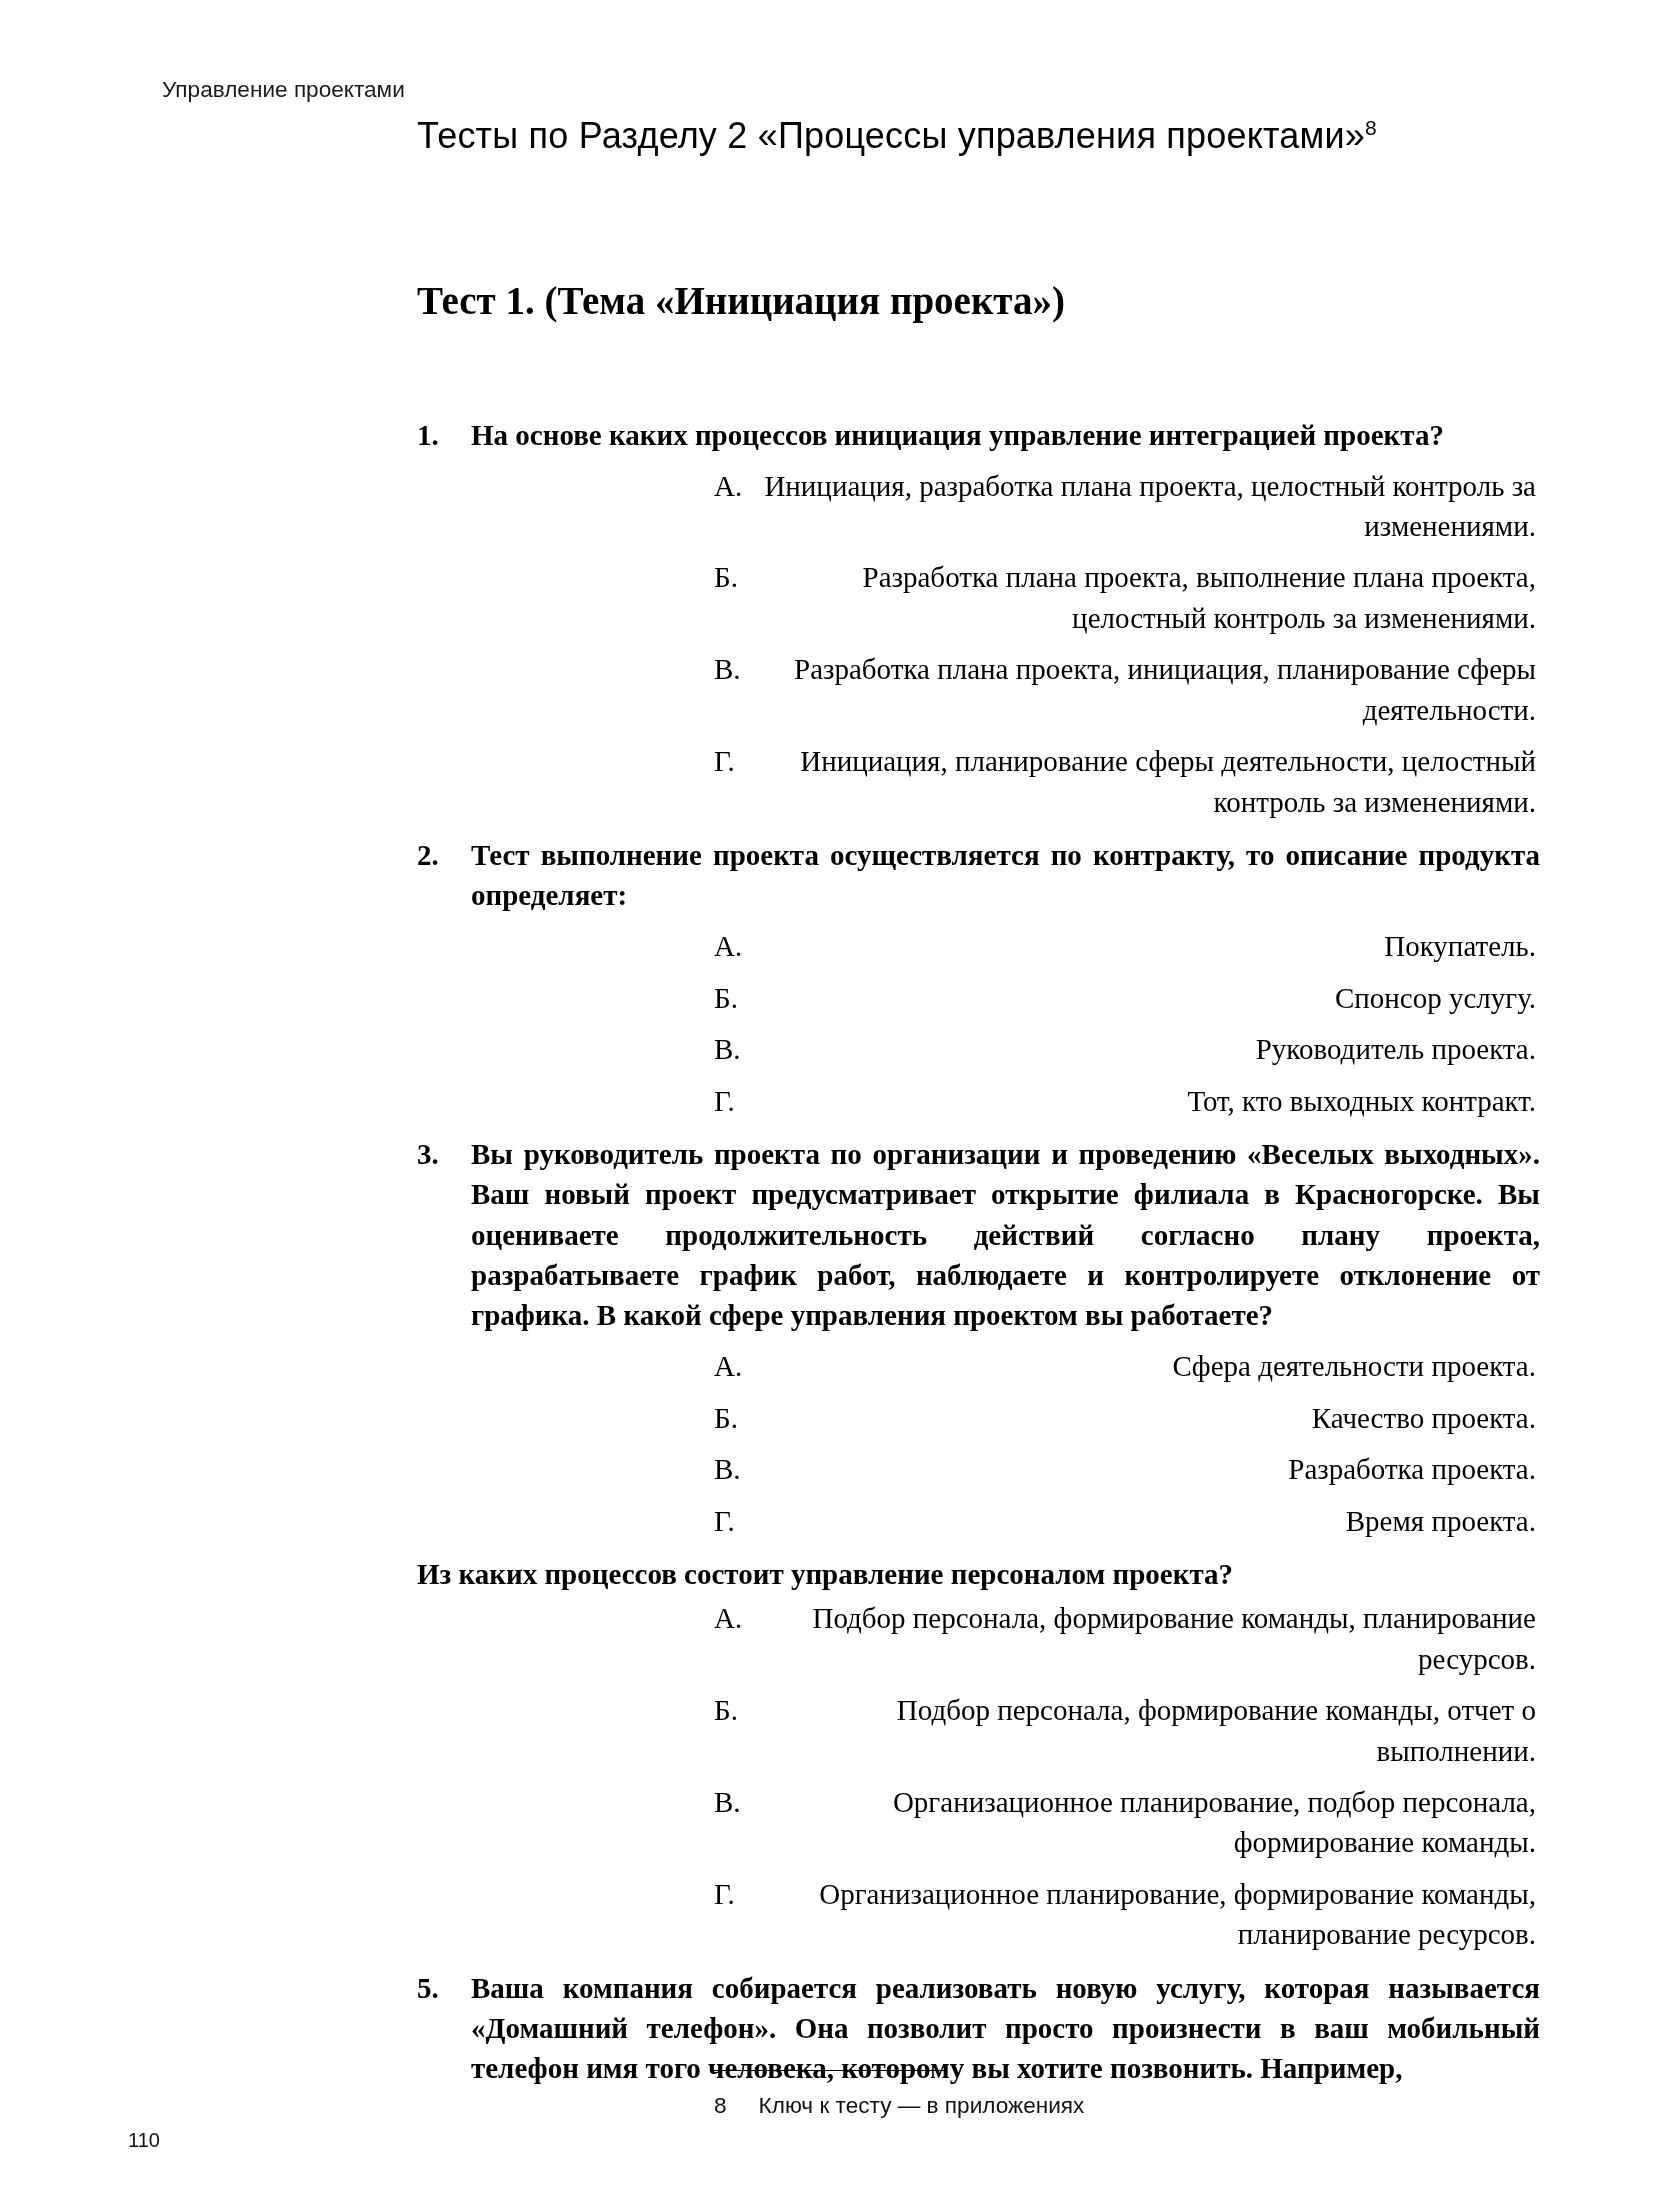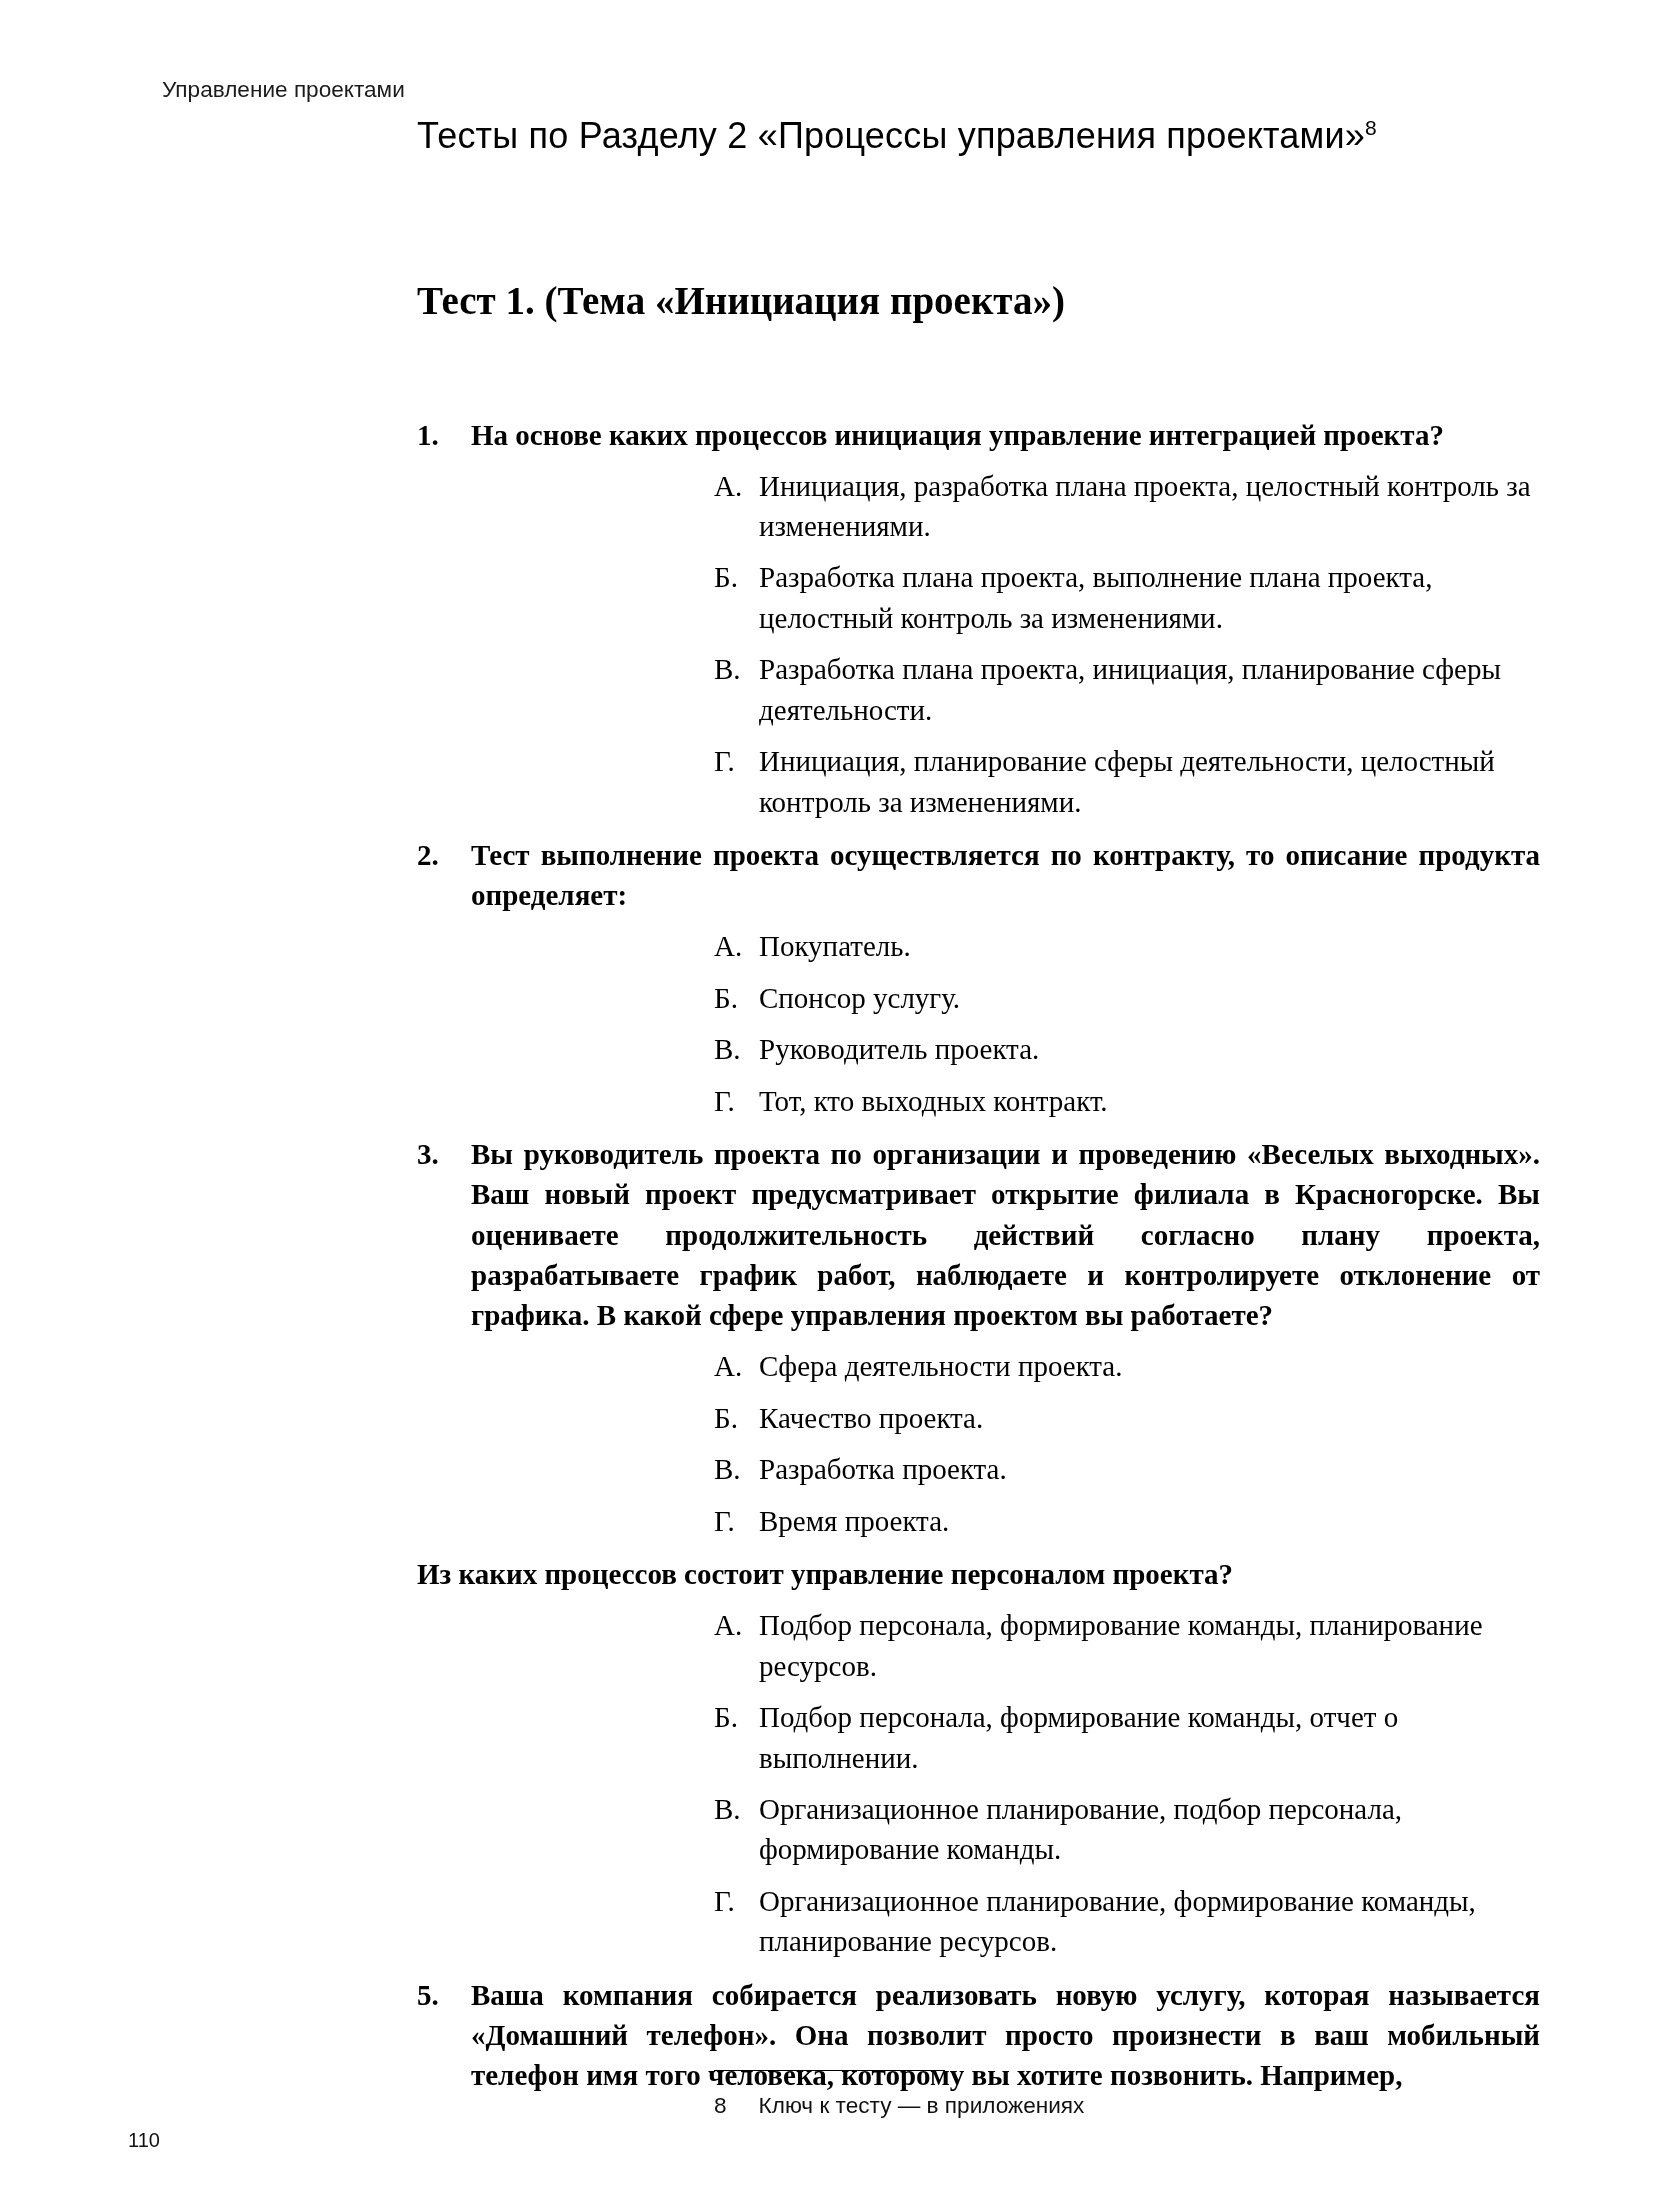--- a/index.html
+++ b/index.html
@@ -53,36 +53,36 @@
   .question { margin-bottom:13px; }
 
   .q-head {
     display:flex;
     font-weight:700;
     font-size:29px;
     line-height:1.39;
     margin-bottom:10.5px;
   }
   .q-num { flex:0 0 54px; }
-  .q-head.no-num { margin-bottom:11px; }
+  .q-head.no-num { margin-bottom:4px; }
   .q-text {
     width:1069px;
     text-align:justify;
   }
   .q-head.no-num .q-text { width:1123px; }
 
   .options { margin-left:297px; }
   .option {
     display:flex;
     font-size:29px;
     line-height:1.39;
     margin-bottom:11.3px;
   }
   .opt-letter { flex:0 0 45px; }
-  .opt-text { width:777px; }
+  .opt-text { width:777px;text-align:right; }
 
   .footnote {
     position:absolute;
     left:714px; top:2070px;
     font-family:"Liberation Sans", "DejaVu Sans", sans-serif;
     font-size:22.6px;
     color:#111111;
   }
   .footnote-rule {
     width:231px;

